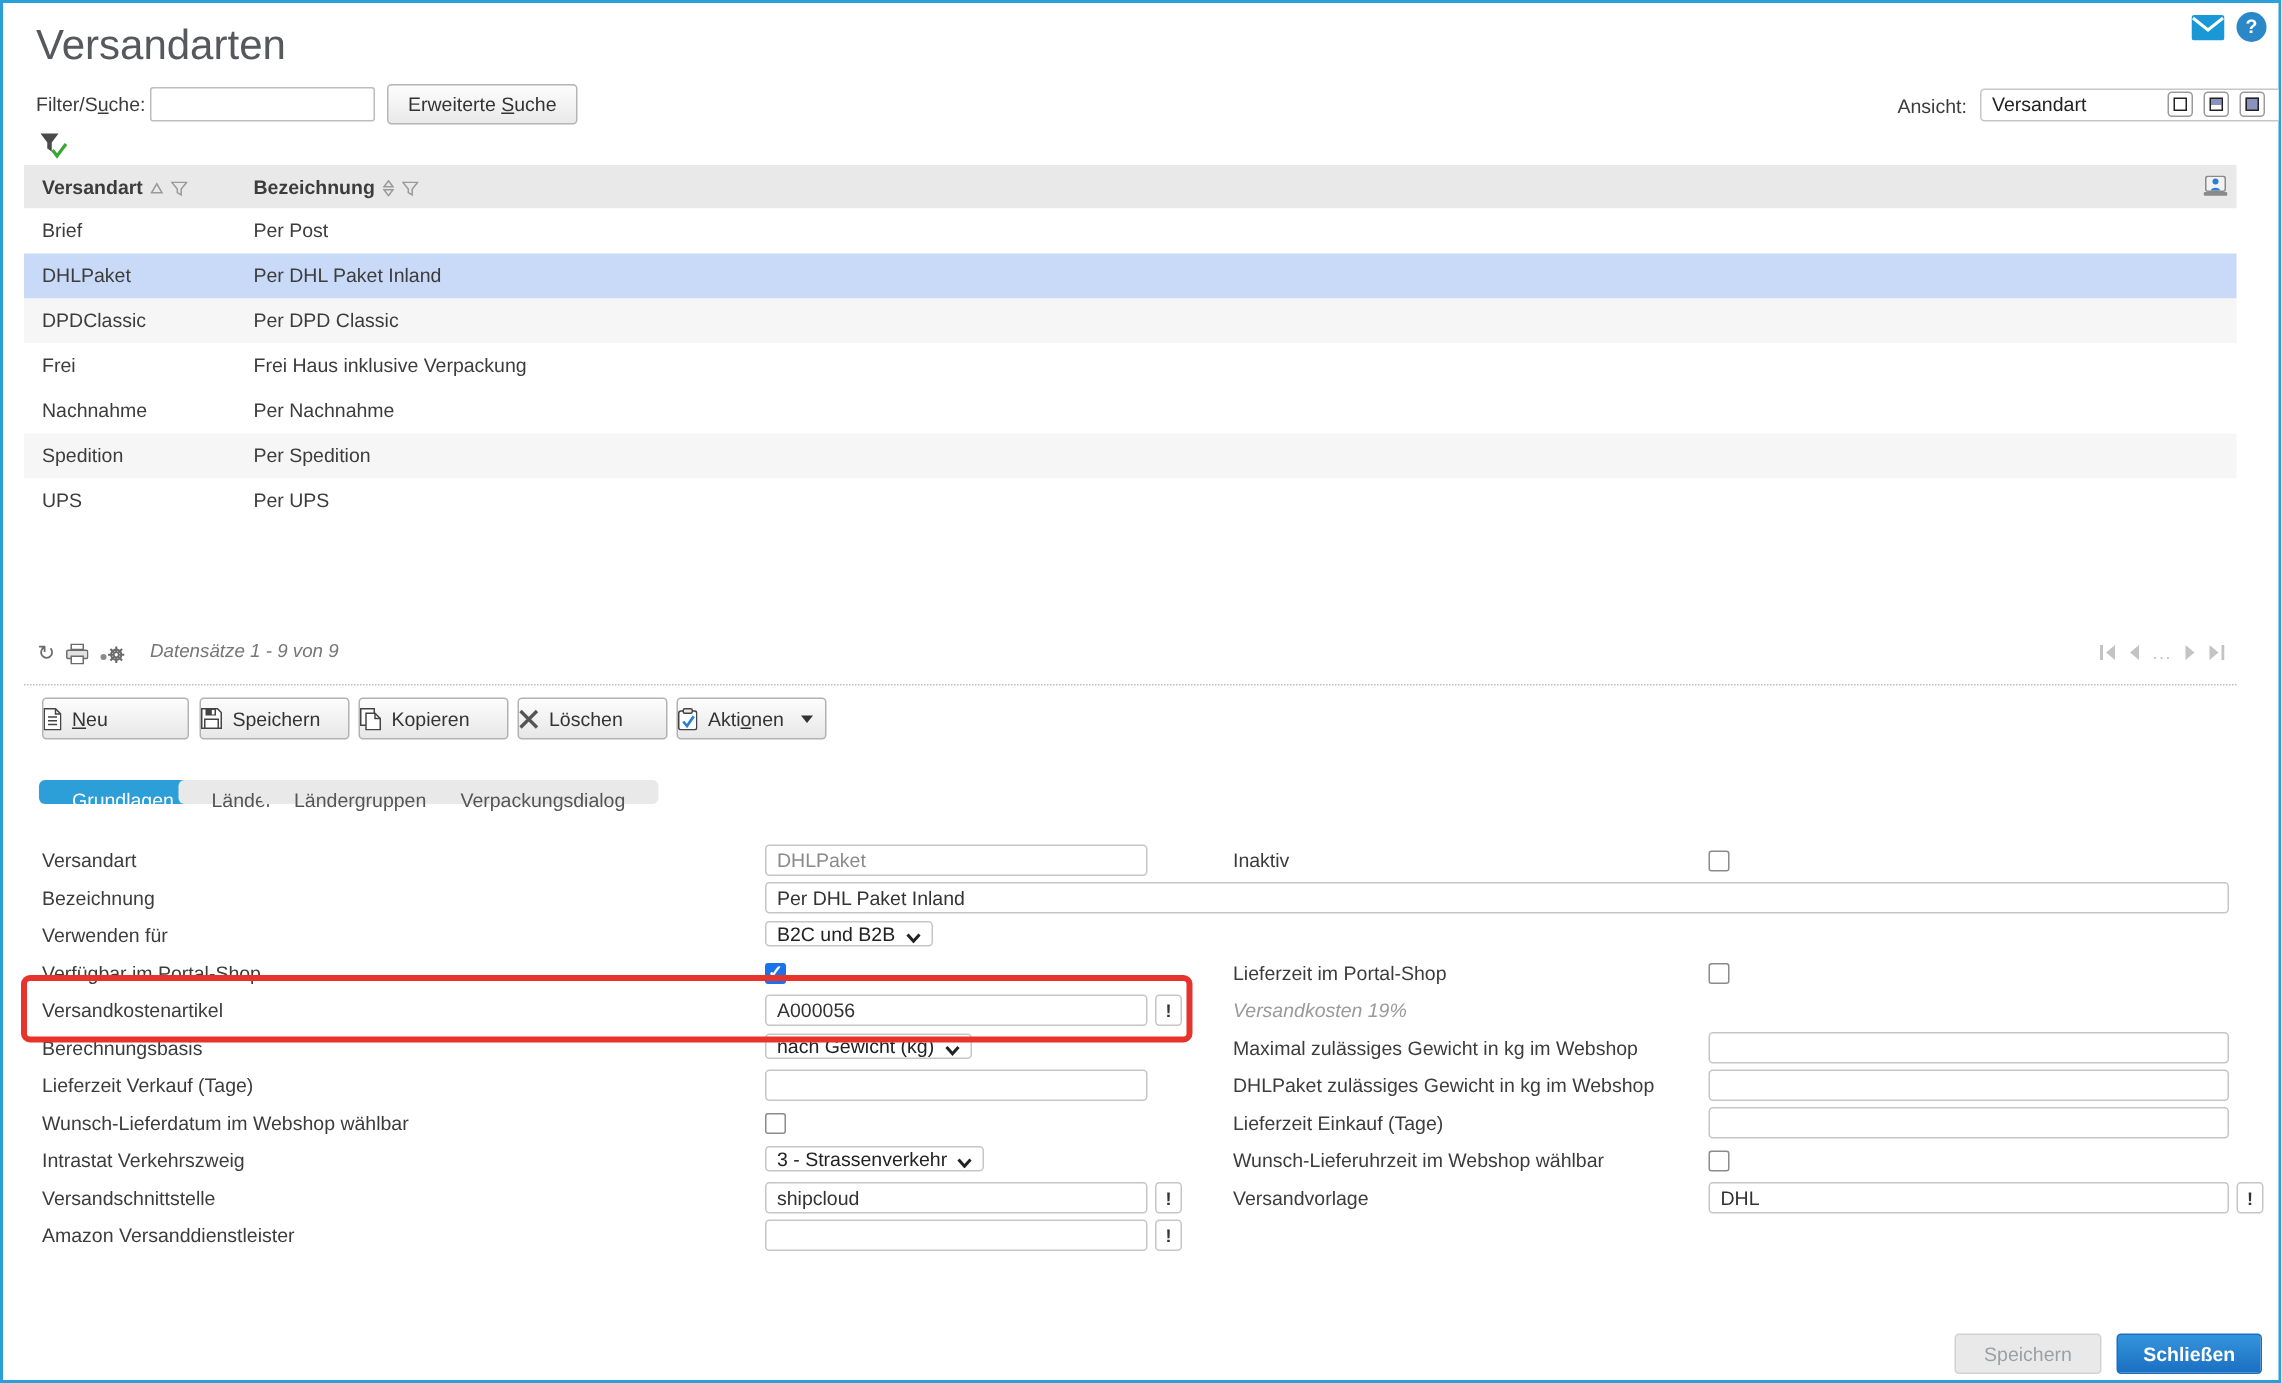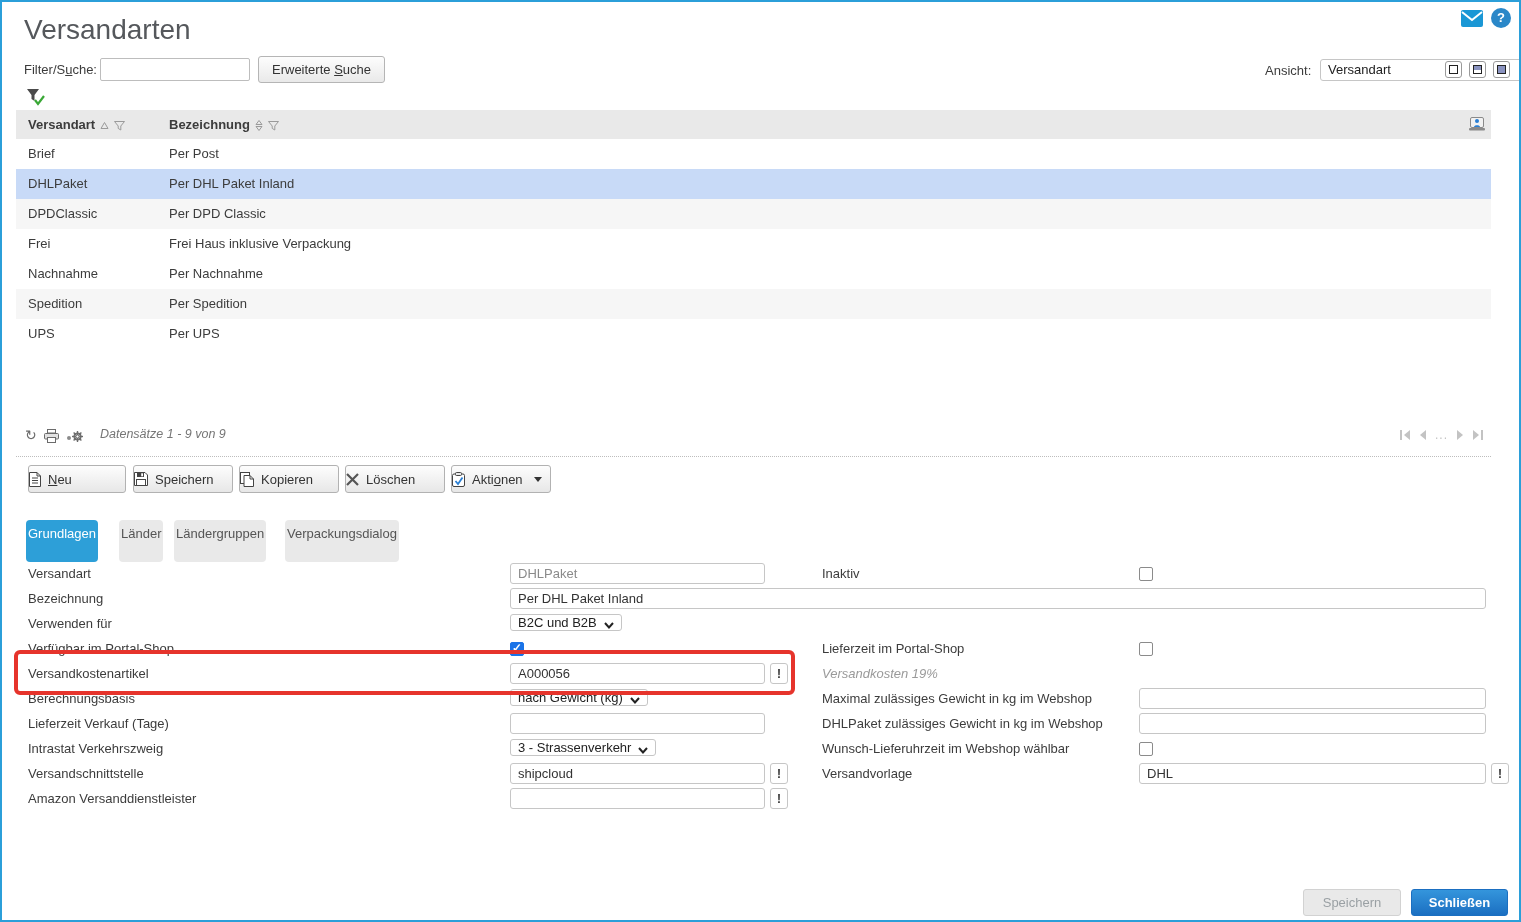--- a/index.html
+++ b/index.html
@@ -50,21 +50,21 @@
   .nav .ell { font-size:12px; color:#c3c3c3; letter-spacing:1px; }
 
   .dotline { left:14px; top: 454px; width: 1475px; border-top: 1px dotted #bdbdbd; }
 
   
   .tbtn { top: 463px; height: 28px; background: linear-gradient(#fdfdfd,#e7e7e7); border: 1px solid #b2b2b2; border-radius: 3px; color:#333; font: 13px "Liberation Sans", sans-serif; display:flex; align-items:center; justify-content:flex-start; gap:7px; cursor:pointer; }
   .tbtn svg { flex: none; }
   .caret { display:inline-block; margin-left:4px; width:0; height:0; border-left:4px solid transparent; border-right:4px solid transparent; border-top:5px solid #333; }
 
   
-  .tab { top: 518px; height: 42px; line-height: 28px; padding: 0 2px; border-radius: 4px; background:#e9e9e9; color:#555; cursor:pointer; }
+  .tab { top: 518px; height: 16px; line-height: 28px; padding: 0 22px; border-radius: 4px; background:#e9e9e9; color:#555; cursor:pointer; }
   .tab.active { background: #2d9fd8; color:#fff; }
 
   
   .form { left: 26px; top: 560px; width: 1480px; }
   .frow { position: relative; height: 25px; }
   .fl { position:absolute; left:0; top:4px; white-space:nowrap; }
   .fc { position:absolute; left:482px; top:1px; }
   .rl { position:absolute; left:794px; top:4px; white-space:nowrap; }
   .rc { position:absolute; left:1111px; top:1px; }
   .ipt { width: 255px; height: 21px; border: 1px solid #c6c6c6; border-radius: 3px; padding: 0 7px; font: 13px "Liberation Sans", sans-serif; color:#333; background:#fff; }
@@ -308,20 +308,26 @@
       <span class="rc"><input class="ipt rwide" value="" style=""></span>
     </div>
 
     <div class="frow">
       <span class="fl">Lieferzeit Verkauf (Tage)</span>
       <span class="fc"><input class="ipt" value="" style=""></span>
       <span class="rl">DHLPaket zulässiges Gewicht in kg im Webshop</span>
       <span class="rc"><input class="ipt rwide" value="" style=""></span>
     </div>
 
+    <div class="frow">
+      <span class="fl">Wunsch-Lieferdatum im Webshop wählbar</span>
+      <span class="fc"><span class="cb"></span></span>
+      <span class="rl">Lieferzeit Einkauf (Tage)</span>
+      <span class="rc"><input class="ipt rwide" value="" style=""></span>
+    </div>
 
     <div class="frow">
       <span class="fl">Intrastat Verkehrszweig</span>
       <span class="fc"><span class="sel"><span>3 - Strassenverkehr</span><svg width="10" height="7" viewBox="0 0 10 7">
               <polyline points="1,1 5,5.5 9,1" fill="none" stroke="#222" stroke-width="2"></polyline>
             </svg></span></span>
       <span class="rl">Wunsch-Lieferuhrzeit im Webshop wählbar</span>
       <span class="rc"><span class="cb"></span></span>
     </div>
 

